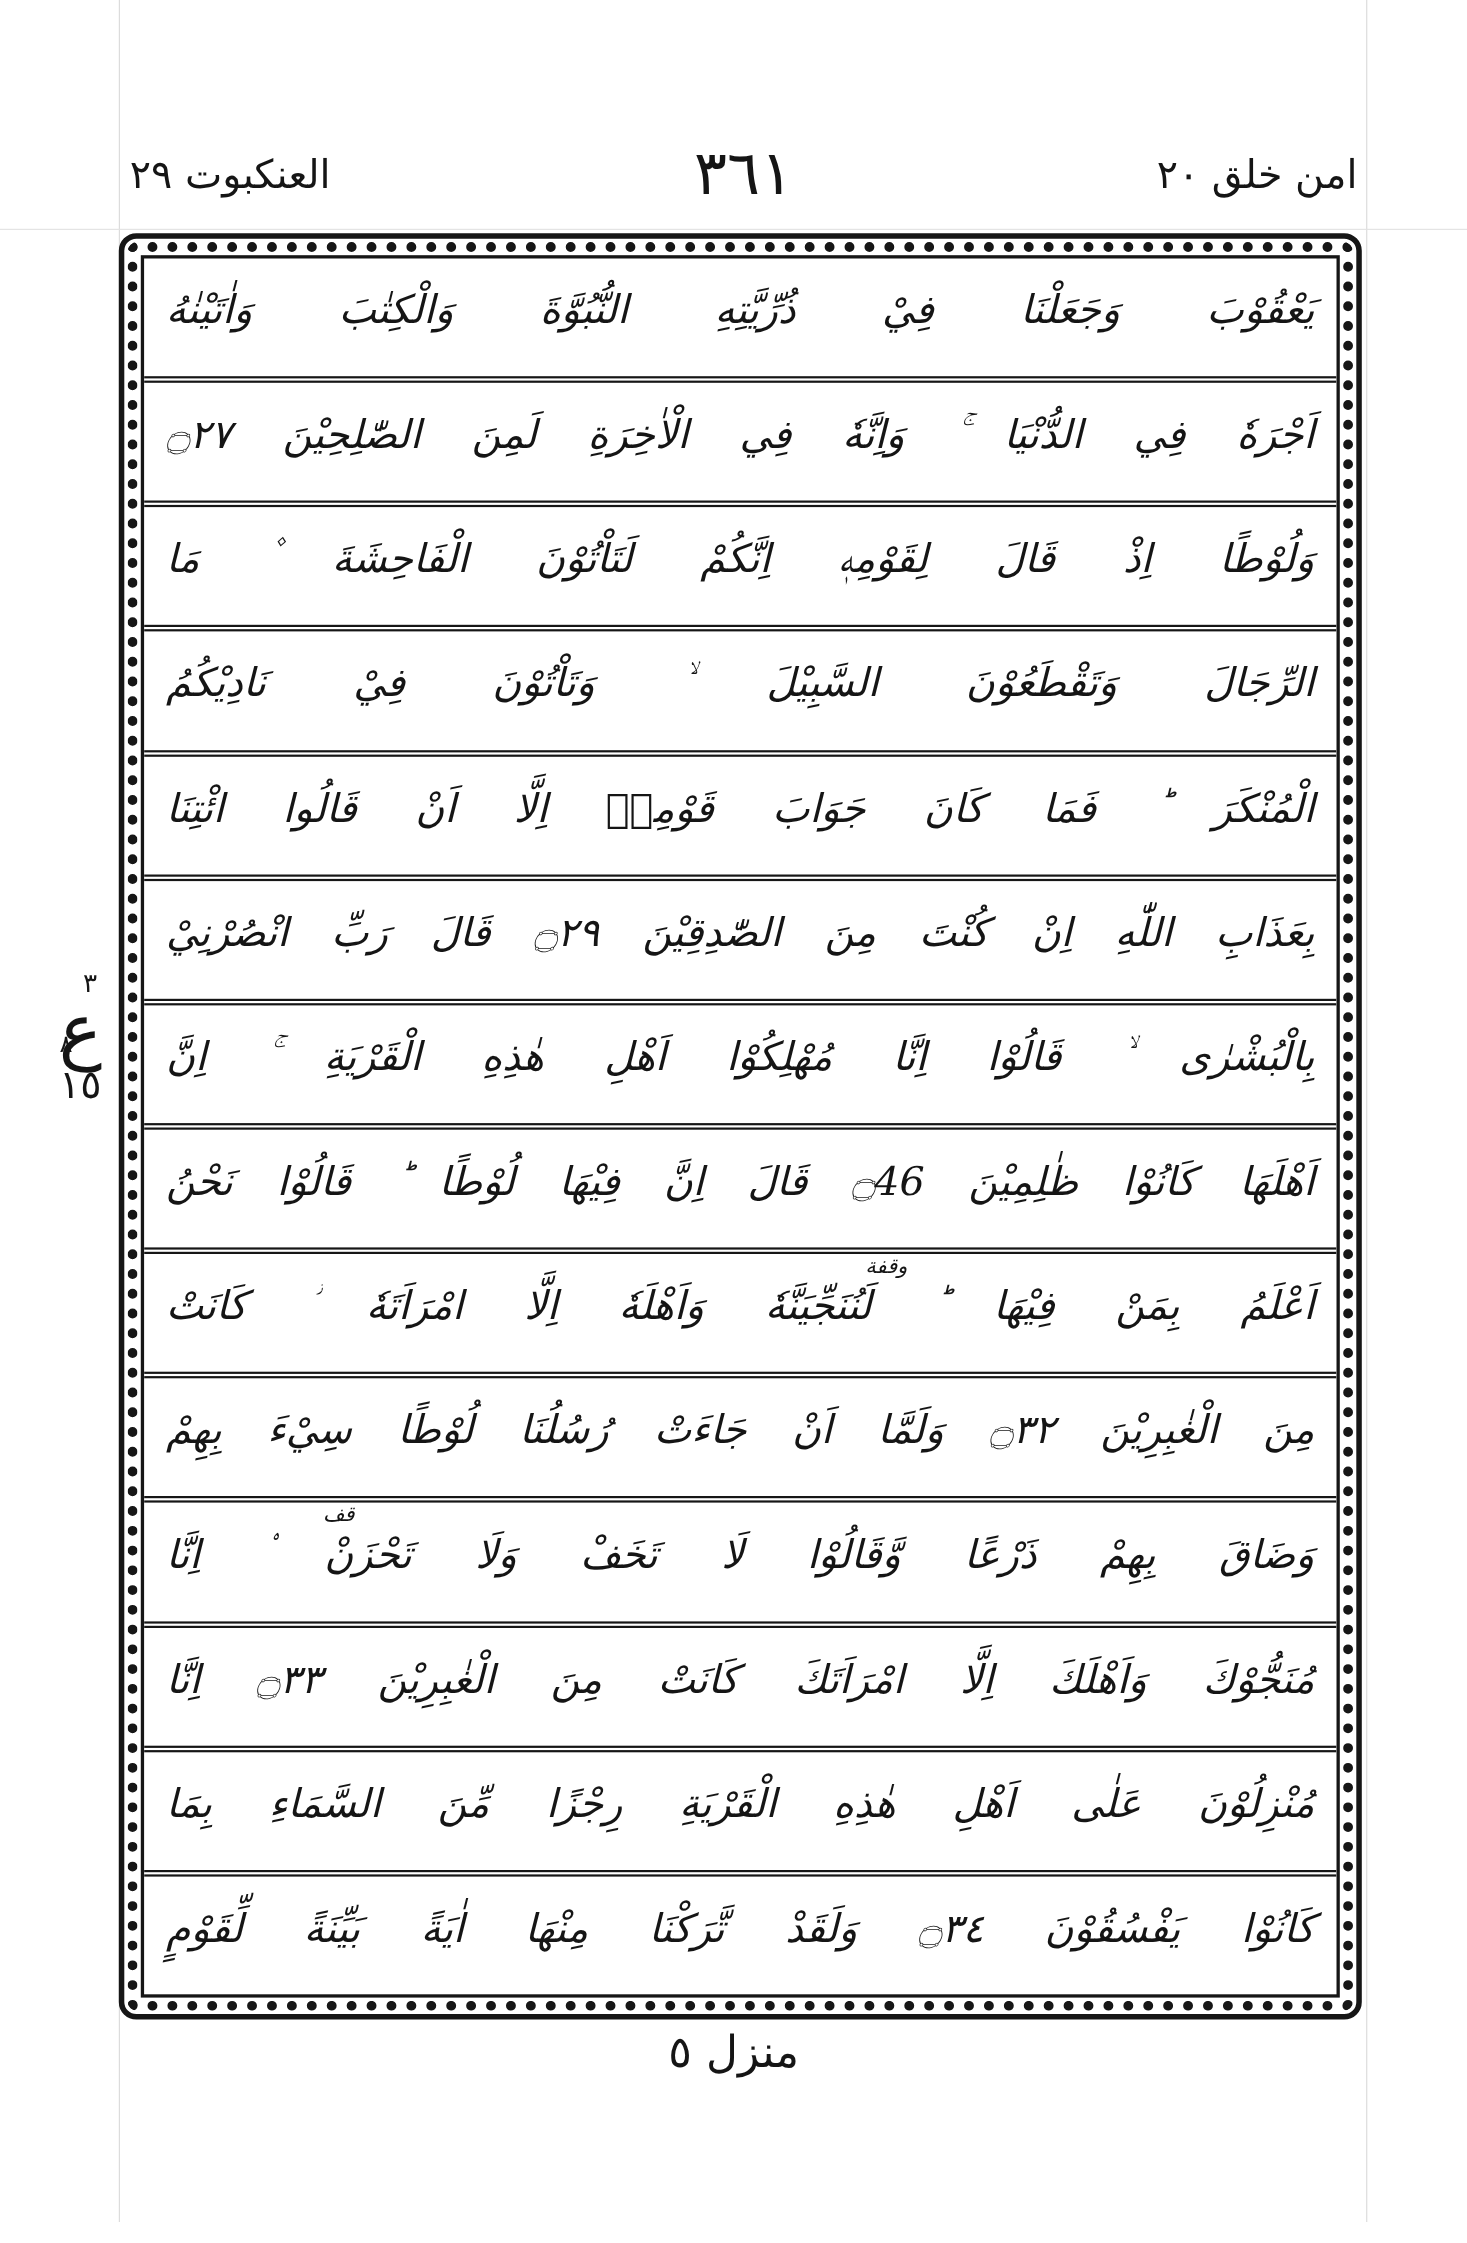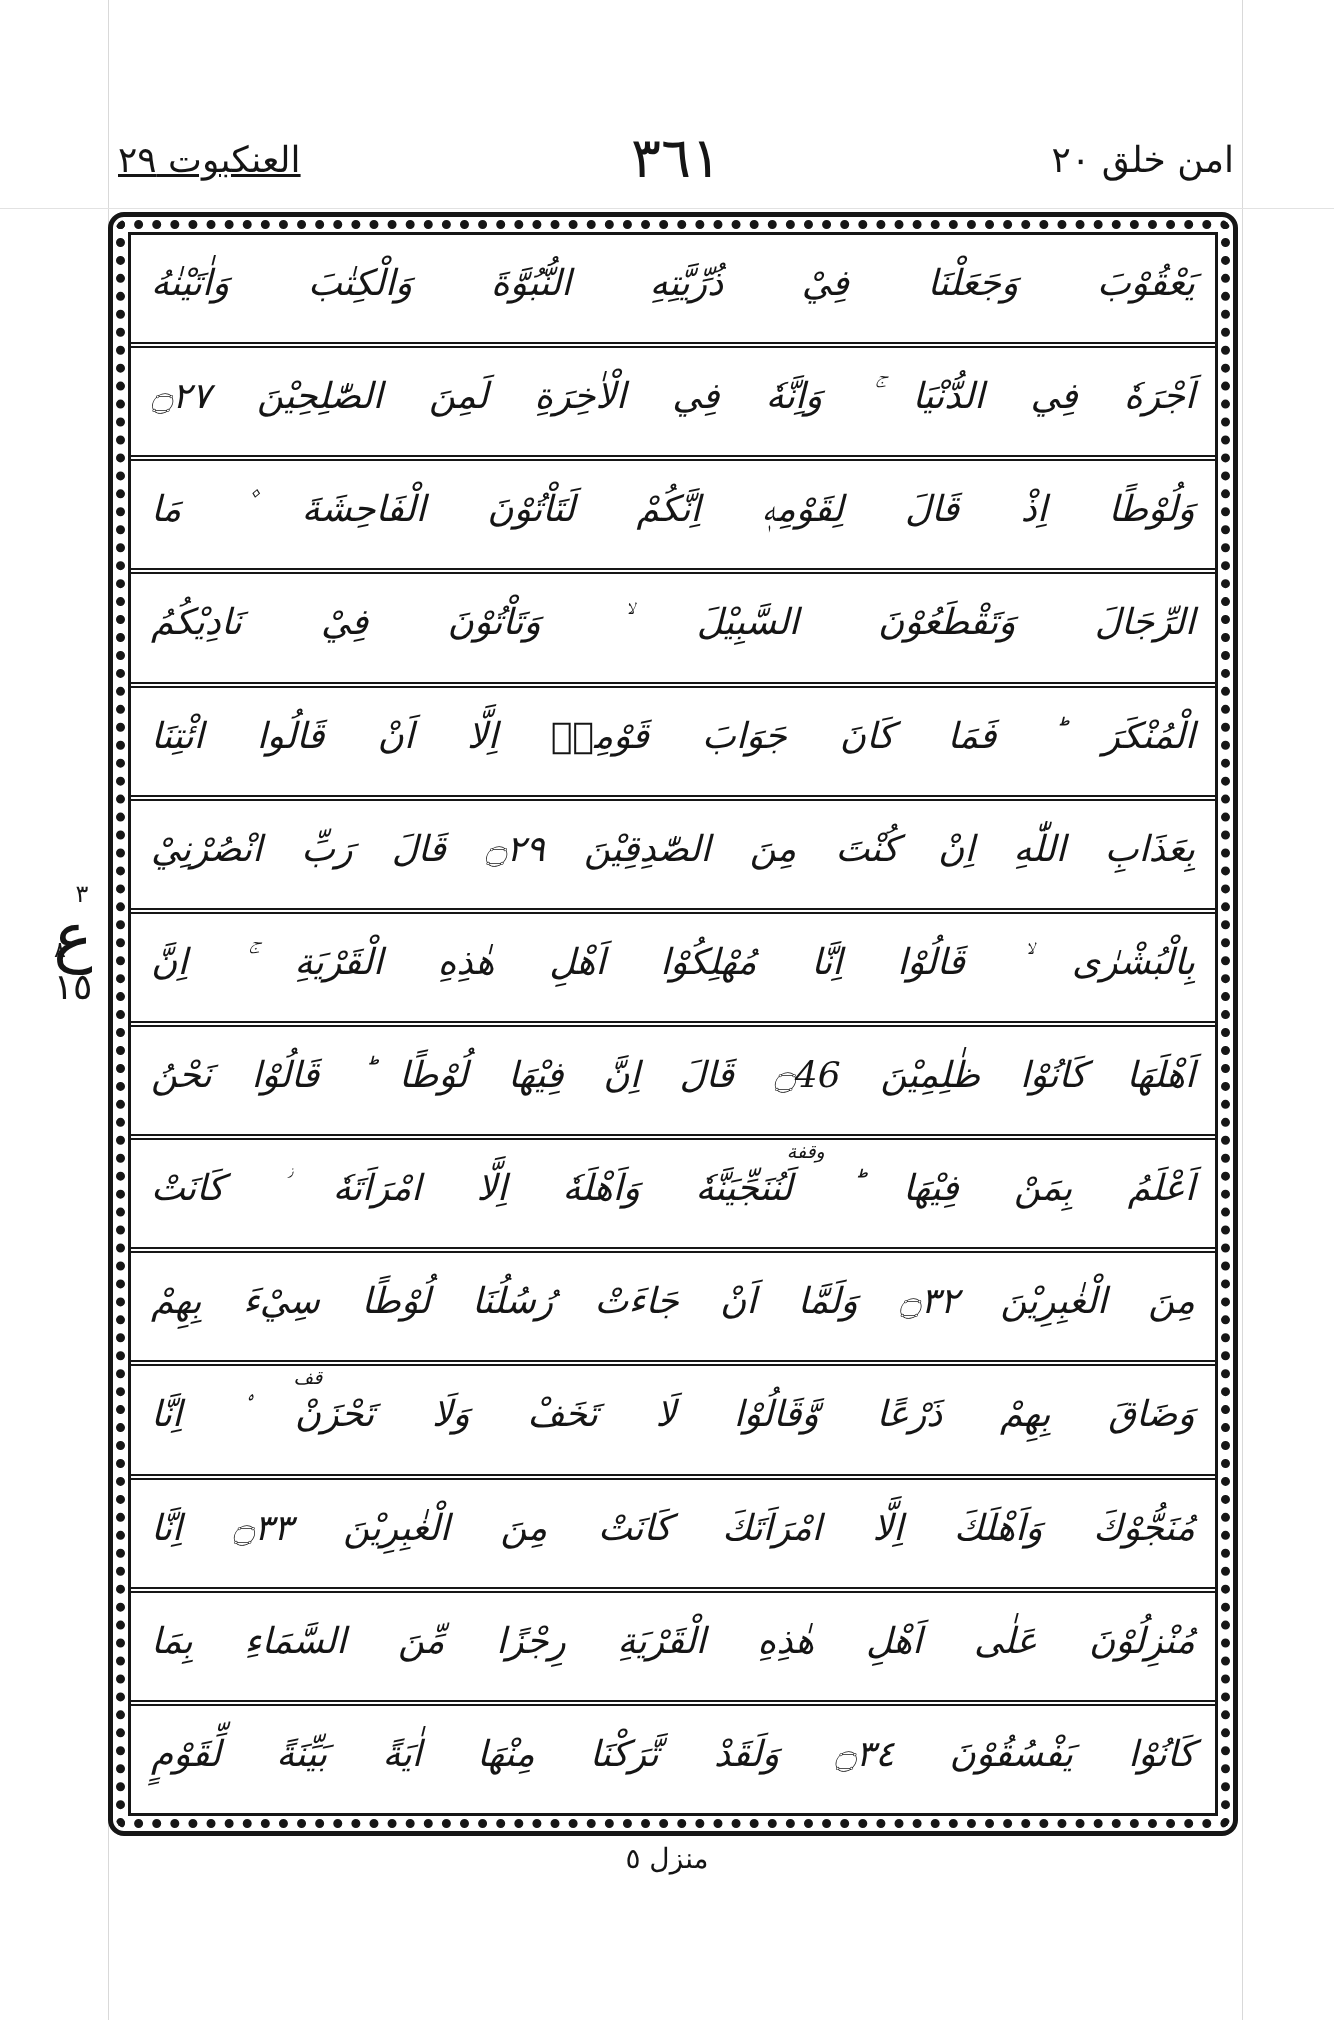--- a/index.html
+++ b/index.html
@@ -19,21 +19,21 @@
   
   .header {
     position:absolute; top:96px; left:108px; width:1130px; height:84px;
     display:flex; align-items:flex-end; justify-content:space-between;
     direction:rtl;
   }
   .hdr-right, .hdr-left {
     font-size:36px; line-height:1.1; white-space:nowrap; direction:rtl;
   }
   .hdr-right { padding-right:4px; }
-  .hdr-left  { padding-left:10px;text-decoration:underline; }
+  .hdr-left  { padding-left:10px; }
   .hdr-center {
     font-size:56px; line-height:1; direction:rtl; white-space:nowrap;
     transform:translateY(6px);
   }
 
   
   .frame {
     position:absolute; left:108px; top:212px; width:1130px; height:1624px;
   }
   .frame-outer {
@@ -75,21 +75,21 @@
     text-align:center; direction:rtl;
   }
   .ruku .r-top   { font-size:24px; line-height:1; display:block; margin-right:-18px; }
   .ruku .r-ain   { font-size:66px; line-height:0.95; display:block; }
   .ruku .r-mid   { font-size:22px; line-height:1; display:block; margin-top:-30px; margin-right:26px; }
   .ruku .r-bot   { font-size:36px; line-height:1; display:block; margin-top:8px; }
 
   
   .manzil {
     position:absolute; top:1842px; left:0; width:1334px;
-    text-align:center; font-size:28px; direction:rtl; line-height:1.2;
+    text-align:center; font-size:40px; direction:rtl; line-height:1.2;
   }
 </style>
 </head>
 <body>
 
 <div class="vrule left"></div>
 <div class="vrule right"></div>
 <div class="hrule"></div>
 
 <div class="header">

